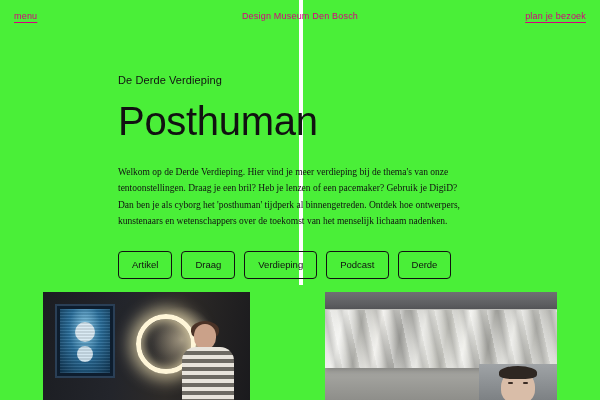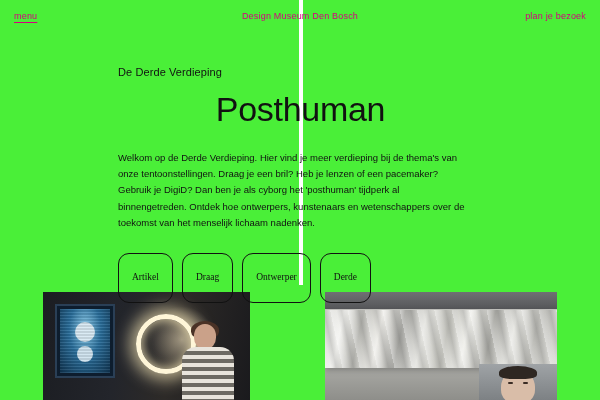--- a/index.html
+++ b/index.html
@@ -40,20 +40,21 @@
     text-align: center;
     font-size: 9px;
     color: #d6007f;
     letter-spacing: 0.2px;
     pointer-events: none;
   }
   .visit-btn {
     margin-left: auto;
     font-size: 9px;
     color: #d6007f;
+    text-decoration: underline;
     text-underline-offset: 3px;
     cursor: pointer;
     letter-spacing: 0.2px;
     z-index: 6;
   }
 
   
   .divider {
     position: absolute;
     left: 299px;
@@ -68,56 +69,56 @@
   .content {
     position: absolute;
     left: 118px;
     top: 66px;
     width: 365px;
     z-index: 4;
   }
   .eyebrow {
     font-size: 11px;
     color: #111;
-    margin: 0 0 14px 0;
+    margin: 8px 0 14px 0;
     letter-spacing: 0.1px;
   }
   .headline {
-    font-size: 34px;
+    font-size: 40px;
     font-weight: normal;
     color: #111;
     margin: 0 0 22px 0;
     letter-spacing: -0.3px;
     line-height: 1.05;
-    text-align: center;
   }
   .body-copy {
     font-size: 9.5px;
     line-height: 1.72;
     color: #111;
     margin: 18px 0 22px 0;
     width: 352px;
+    font-family: Liberation Serif, serif;
   }
 
   
   .chips {
     display: flex;
     gap: 9px;
     flex-wrap: wrap;
   }
   .chip {
     border: 1px solid #111;
-    border-radius: 11px;
-    padding: 18px 13px;
+    border-radius: 4px;
+    padding: 7px 13px;
     font-size: 9.5px;
     color: #111;
     background: transparent;
     cursor: pointer;
     line-height: 1.2;
-    font-family: Liberation Serif, serif;
+    font-family: Liberation Sans, sans-serif;
   }
 
   
   .cards {
     position: absolute;
     top: 292px;
     left: 0; right: 0;
     height: 108px;
     z-index: 2;
   }
@@ -285,21 +286,22 @@
 <div class="divider"></div>
 
 <div class="content">
   <p class="eyebrow">De Derde Verdieping</p>
   <h1 class="headline">Posthuman</h1>
   <p class="body-copy">Welkom op de Derde Verdieping. Hier vind je meer verdieping bij de thema's van onze tentoonstellingen. Draag je een bril? Heb je lenzen of een pacemaker? Gebruik je DigiD? Dan ben je als cyborg het 'posthuman' tijdperk al binnengetreden. Ontdek hoe ontwerpers, kunstenaars en wetenschappers over de toekomst van het menselijk lichaam nadenken.</p>
 
   <div class="chips">
     <button class="chip">Artikel</button>
     <button class="chip">Draag</button>
-    <button class="chip">Ontwerper</button>
+    <button class="chip">Verdieping</button>
+    <button class="chip">Podcast</button>
     <button class="chip">Derde</button>
   </div>
 </div>
 
 <div class="cards">
 
   <div class="card card-left">
     <div class="photo-gallery">
       <div class="screen-frame">
         <div class="screen-img">

